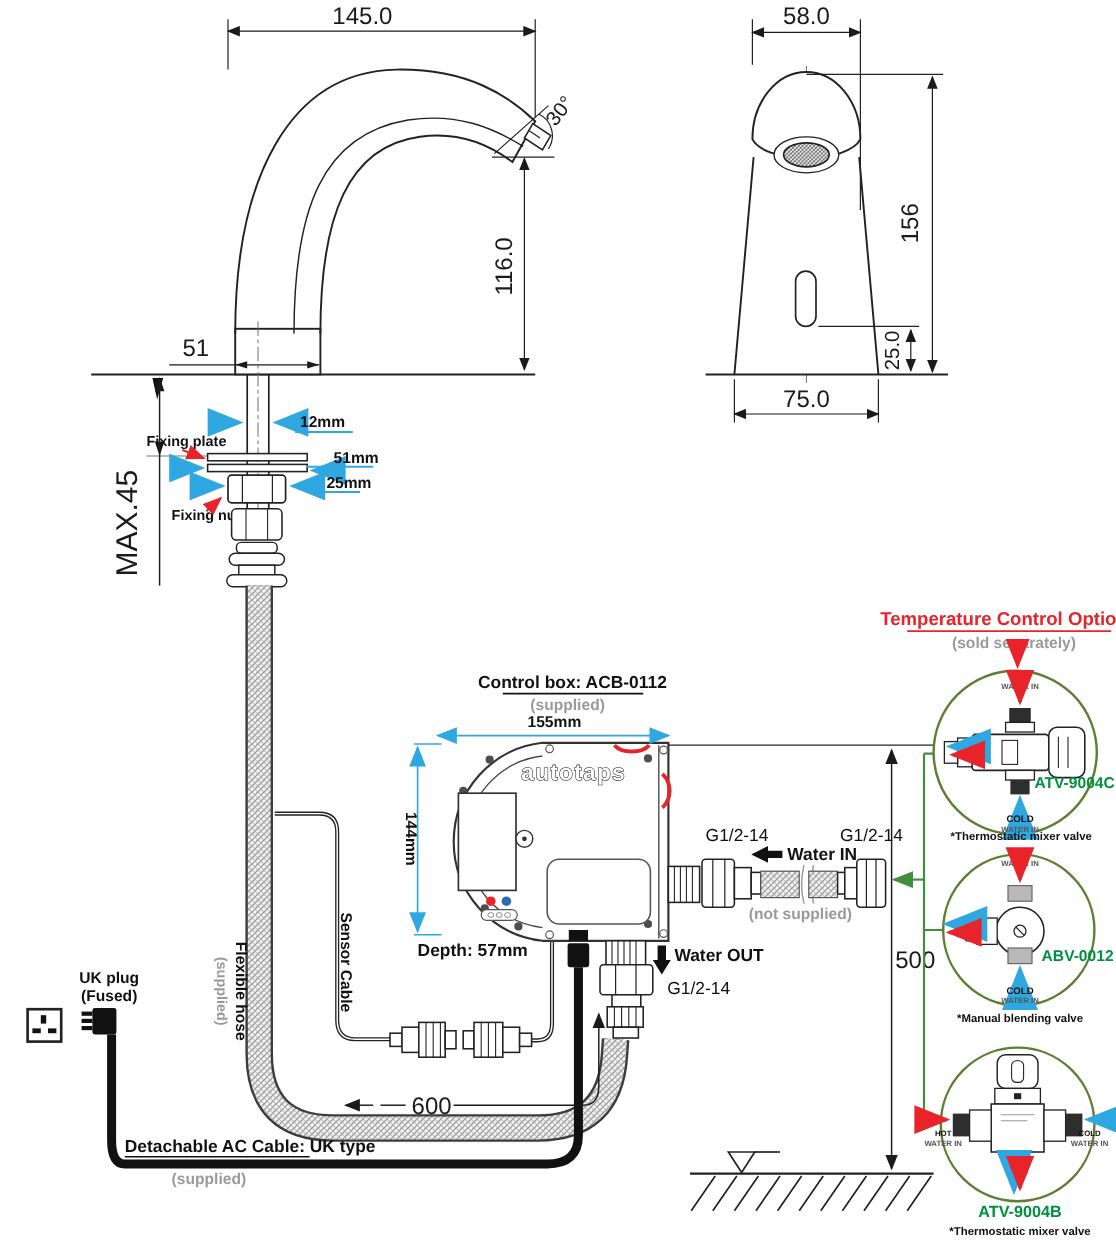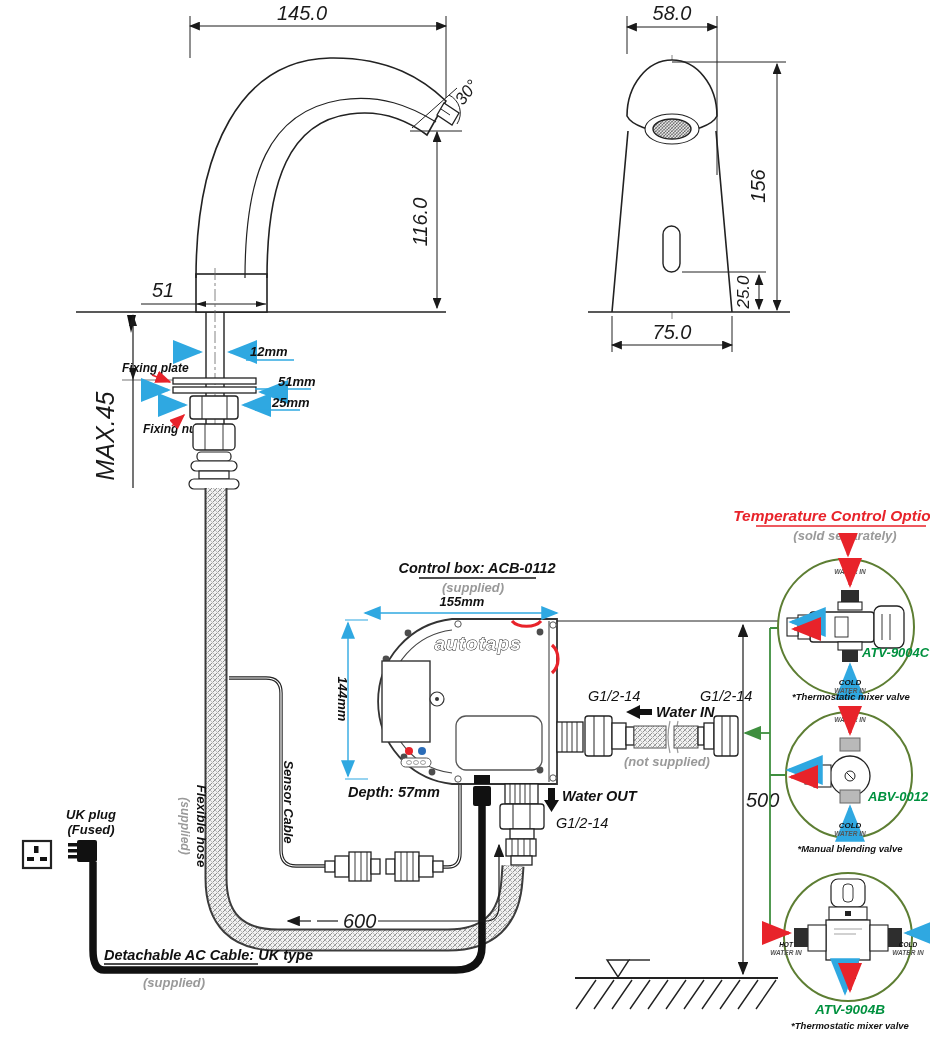--- a/index.html
+++ b/index.html
@@ -1,16 +1,16 @@
 <!DOCTYPE html>
 <html><head>
 <meta charset="utf-8">
 <style>
   html,body{margin:0;padding:0;background:#fff;}
-  .stage{position:relative;width:930px;height:1050px;background:#fff;overflow:hidden;font-style:italic;}
+  .stage{position:relative;width:930px;height:1050px;background:#fff;overflow:hidden;}
   svg{position:absolute;left:0;top:0;}
   svg text{font-family:"Liberation Sans",sans-serif;fill:#151515;}
   .dim{font-size:20px;font-weight:400;fill:#1a1a1a;}
   .dimsm{font-size:17px;font-weight:400;fill:#1a1a1a;}
   .dimbig{font-size:25px;font-weight:400;fill:#1a1a1a;}
   .lbl{font-weight:bold;font-size:13px;fill:#111;}
   .lblsm{font-weight:bold;font-size:12px;fill:#111;}
   .lbl15{font-weight:bold;font-size:14.5px;fill:#111;}
   .gray{fill:#9a9a9a;}
   .g12{font-size:14.5px;fill:#111;font-weight:400;}

